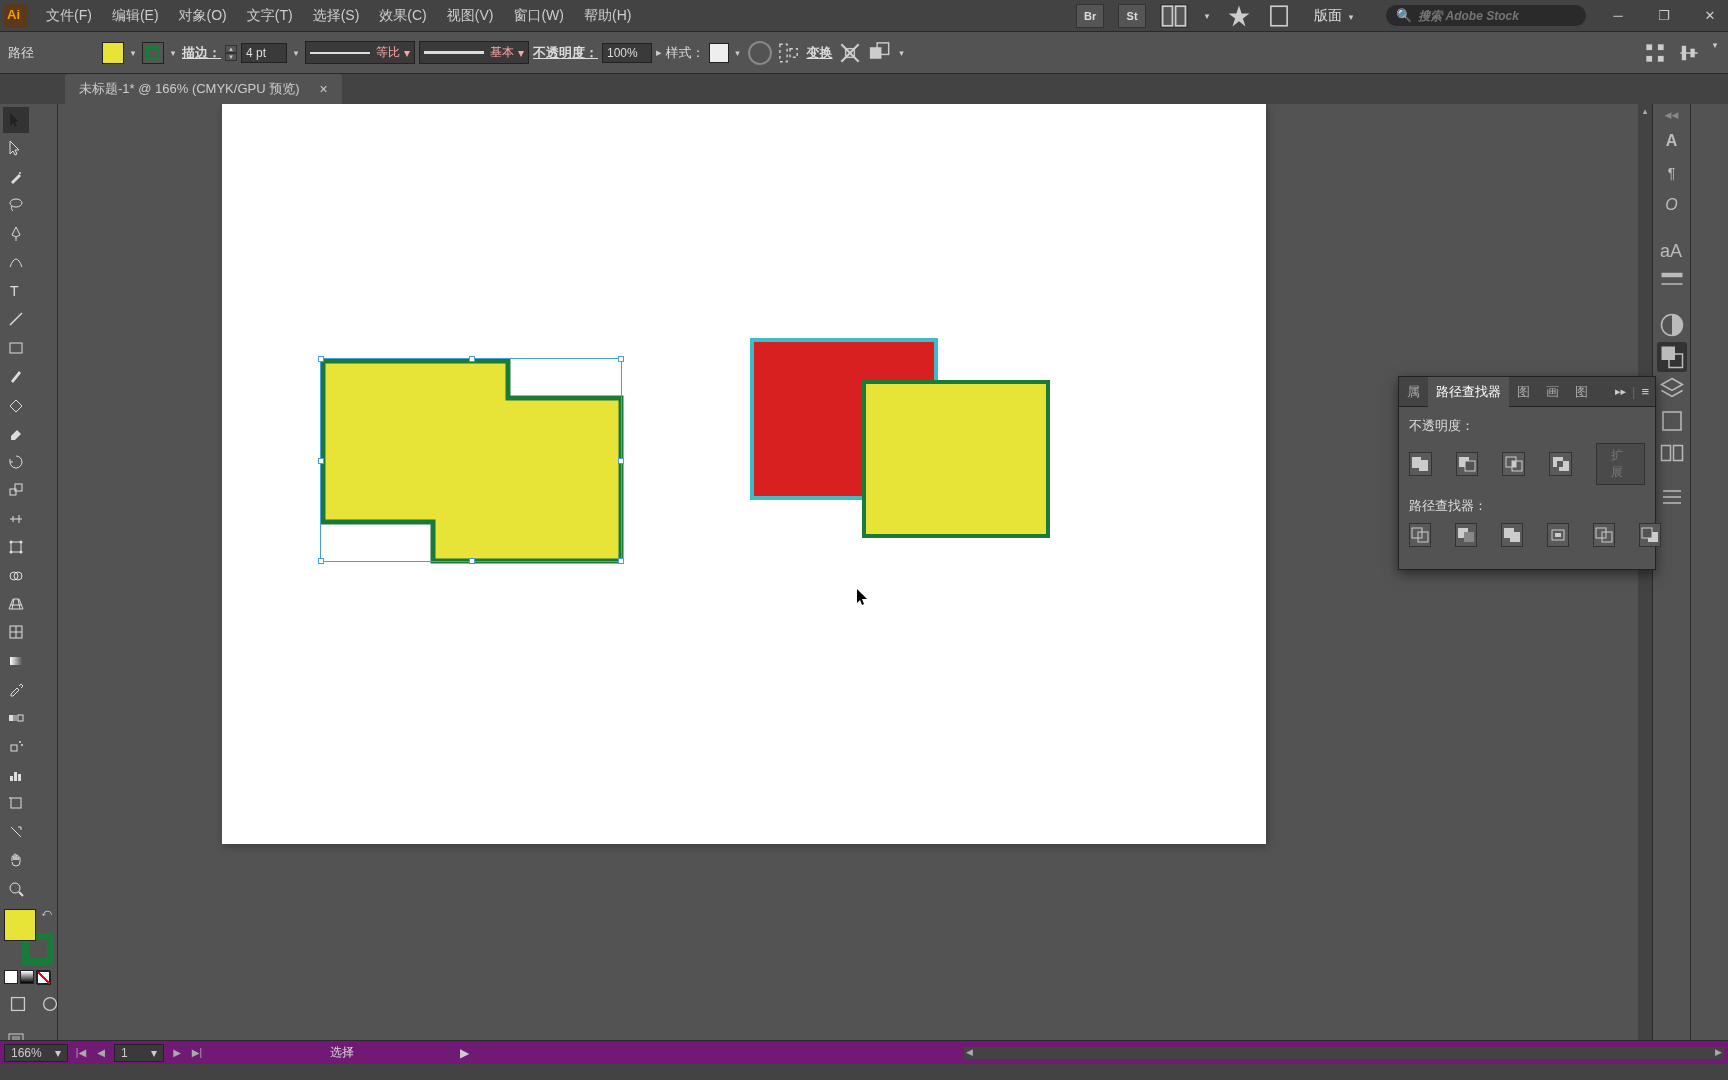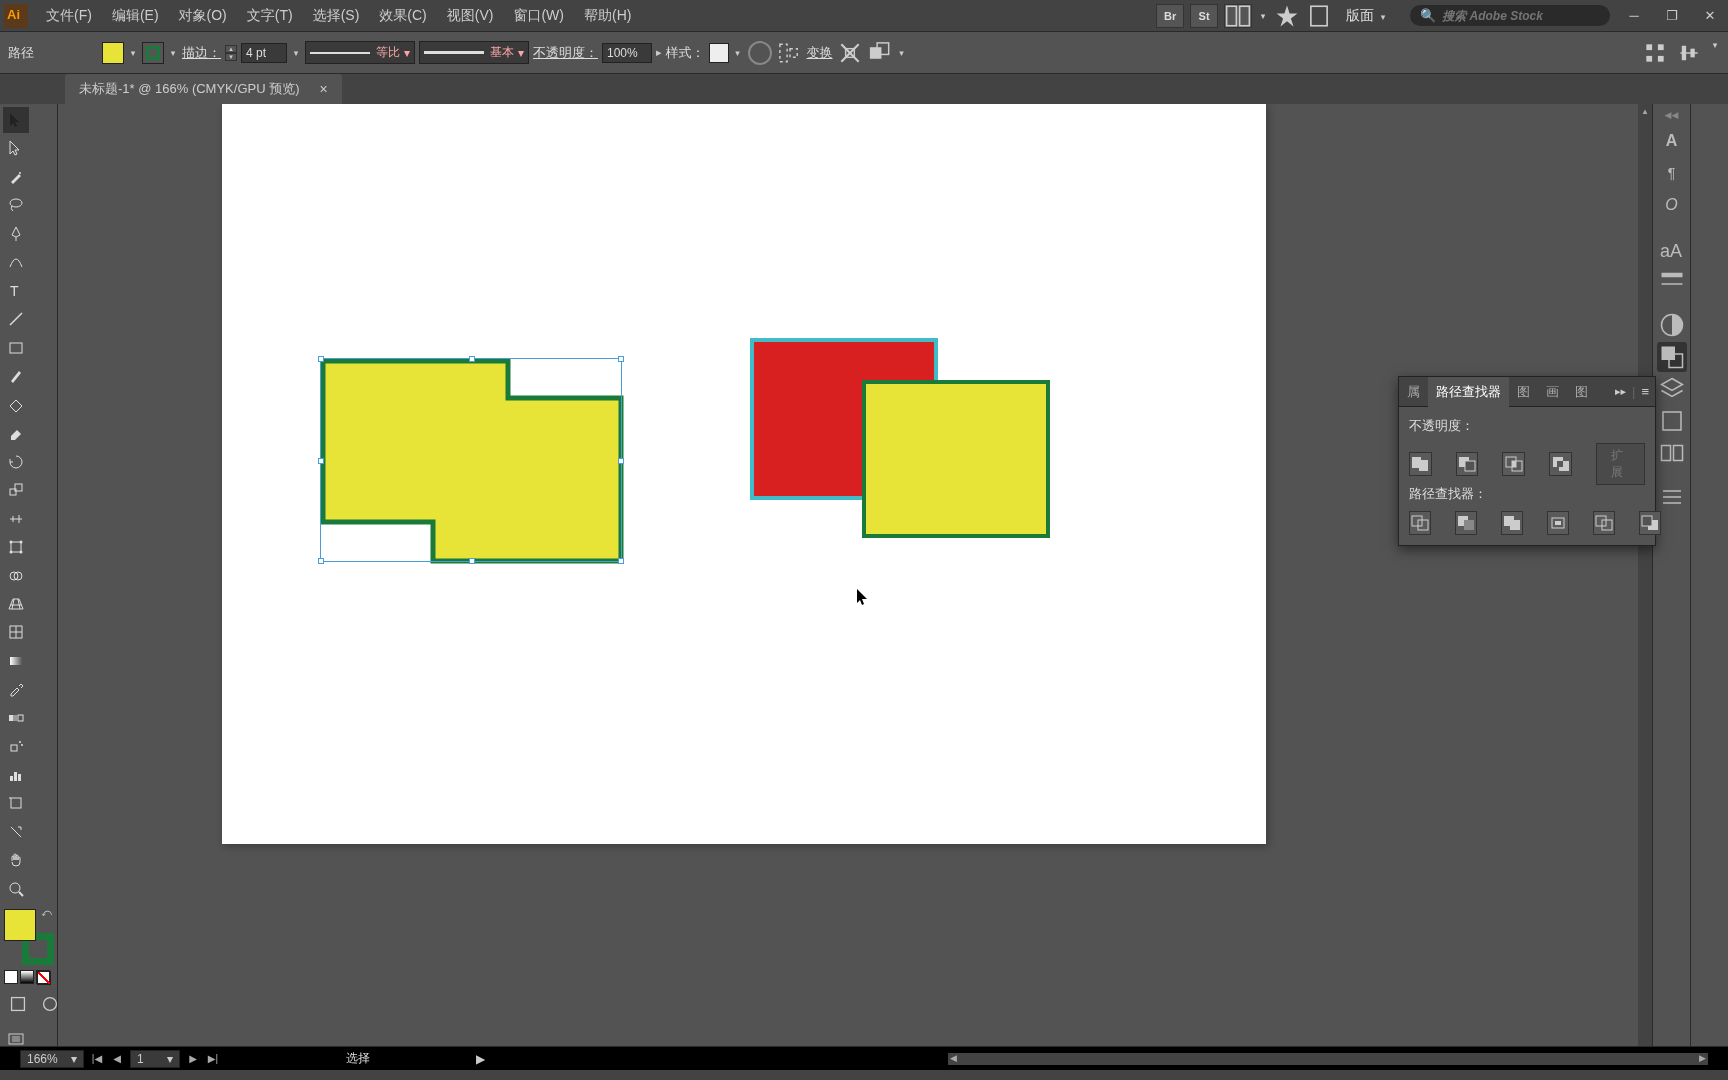--- a/index.html
+++ b/index.html
@@ -3,36 +3,36 @@
 <meta charset="utf-8">
 <style>
 * { margin: 0; padding: 0; box-sizing: border-box; user-select: none; }
 body { font-family: "Microsoft YaHei", sans-serif; background: #434343; color: #ccc; overflow: hidden; width: 1728px; height: 1080px; position: relative; font-size: 13px; }
 
 
 .menubar { height: 32px; background: #434343; display: flex; align-items: center; padding: 8px 4px; border-bottom: 1px solid #2a2a2a; }
 .menubar .logo { width: 24px; height: 24px; background: #5a3a1a; border-radius: 3px; margin-right: 8px; position: relative; }
 .menubar .logo::after { content: "Ai"; position: absolute; color: #ff9a00; font-weight: bold; font-size: 13px; left: 3px; top: 3px; }
 .menubar .menu-item { padding: 6px 10px; cursor: pointer; font-size: 14px; }
-.menubar .right-group { margin-left: auto; display: flex; align-items: center; gap: 6px; }
+.menubar .right-group { margin-left: auto; display: flex; align-items: center; gap: 14px; }
 .menubar .app-btn { width: 28px; height: 24px; background: #555; border: 1px solid #333; display: flex; align-items: center; justify-content: center; font-size: 11px; font-weight: bold; color: #ddd; }
 .menubar .workspace-label { padding: 4px 8px; font-size: 14px; color: #ddd; }
 .menubar .search-box { background: #2a2a2a; border-radius: 12px; padding: 3px 10px; display: flex; align-items: center; gap: 6px; width: 200px; margin-left: 8px; }
 .menubar .search-box input { background: transparent; border: none; outline: none; color: #888; font-size: 12px; font-style: italic; width: 100%; font-weight: bold; }
 .menubar .win-btn { width: 28px; height: 20px; display: flex; align-items: center; justify-content: center; color: #ccc; margin-left: 4px; }
 
 
 .controlbar { height: 42px; background: #535353; display: flex; align-items: center; padding: 0 8px; gap: 4px; border-bottom: 1px solid #2a2a2a; }
 .controlbar .label { font-size: 13px; color: #ddd; }
 .swatch { width: 22px; height: 22px; border: 1px solid #222; }
 .swatch.fill { background: #e8e337; }
 .swatch.stroke { background: #555; position: relative; }
 .swatch.stroke::after { content: ""; position: absolute; inset: 3px; border: 3px solid #1a7a3a; background: #555; }
 .dropdown-arrow { width: 10px; height: 10px; display: inline-flex; align-items: center; justify-content: center; color: #ccc; font-size: 9px; }
-.underline-label { text-decoration: underline; }
+.underline-label { text-decoration: underline; font-weight: bold; }
 .ctrl-input { background: #3a3a3a; border: 1px solid #222; color: #ddd; padding: 2px 4px; width: 46px; font-size: 12px; }
 .ctrl-select { background: #3a3a3a; border: 1px solid #222; color: #fca5a5; padding: 2px 4px; width: 90px; font-size: 12px; display: flex; align-items: center; justify-content: space-between; }
 .ctrl-select .line { height: 2px; background: #ddd; flex: 1; margin-right: 6px; }
 .spinner { display: flex; flex-direction: column; gap: 0; }
 .spinner div { width: 12px; height: 8px; background: #555; border: 1px solid #333; font-size: 7px; display: flex; align-items: center; justify-content: center; }
 .style-swatch { width: 20px; height: 20px; background: #eee; border: 1px solid #222; }
 .globe-icon { width: 24px; height: 24px; border-radius: 50%; border: 2px solid #888; position: relative; }
 .ctrl-icon-btn { width: 26px; height: 26px; display: flex; align-items: center; justify-content: center; color: #ccc; }
 .controlbar .right-icons { margin-left: auto; display: flex; gap: 8px; }
 
@@ -82,27 +82,27 @@
 .right-strip2 { width: 38px; background: #535353; border-left: 1px solid #2a2a2a; display: flex; flex-direction: column; align-items: center; padding-top: 6px; gap: 2px; }
 
 
 .pathfinder-panel { position: absolute; right: 72px; top: 272px; width: 258px; background: #535353; border: 1px solid #222; box-shadow: 0 4px 12px rgba(0,0,0,0.5); z-index: 100; }
 .pathfinder-panel .panel-tabs { display: flex; align-items: center; background: #434343; height: 30px; border-bottom: 1px solid #222; }
 .pathfinder-panel .tab { padding: 6px 8px; font-size: 13px; color: #aaa; }
 .pathfinder-panel .tab.active { background: #535353; color: #ffffff; }
 .pathfinder-panel .tab-extras { margin-left: auto; display: flex; align-items: center; gap: 6px; padding-right: 6px; }
 .pathfinder-panel .panel-body { padding: 10px; }
 .pathfinder-panel .section-label { font-size: 13px; color: #ddd; margin-bottom: 8px; }
-.pathfinder-panel .btn-row { display: flex; gap: 24px; align-items: center; }
+.pathfinder-panel .btn-row { display: flex; gap: 24px; margin-bottom: 12px; align-items: center; }
 .pf-btn { width: 28px; height: 24px; background: #5a5a5a; border: 1px solid #333; display: flex; align-items: center; justify-content: center; }
 .pf-btn svg { width: 20px; height: 18px; }
 .expand-btn { margin-left: auto; background: #4a4a4a; border: 1px solid #333; padding: 3px 14px; font-size: 12px; color: #777; }
 
 
-.statusbar { position: absolute; bottom: 10px; left: 0; right: 0; height: 24px; background: #000000; border-top: 1px solid #2a2a2a; display: flex; align-items: center; padding: 0 20px; gap: 6px; font-size: 12px; }
+.statusbar { position: absolute; bottom: 16px; left: 0; right: 0; height: 24px; background: #701a75; border-top: 1px solid #2a2a2a; display: flex; align-items: center; padding: 0 4px; gap: 6px; font-size: 12px; }
 .statusbar .zoom-sel { background: #3a3a3a; border: 1px solid #222; padding: 1px 6px; width: 64px; display: flex; justify-content: space-between; }
 .statusbar .nav-btn { width: 14px; height: 14px; display: flex; align-items: center; justify-content: center; color: #aaa; font-size: 10px; }
 .statusbar .artboard-num { background: #3a3a3a; border: 1px solid #222; padding: 1px 6px; width: 50px; display: flex; justify-content: space-between; }
 .statusbar .status-label { margin-left: 120px; color: #ddd; }
 .statusbar .hscroll { margin-left: auto; height: 12px; width: 760px; background: #434343; position: relative; }
 </style>
 </head>
 <body>
 
 <div class="menubar">

